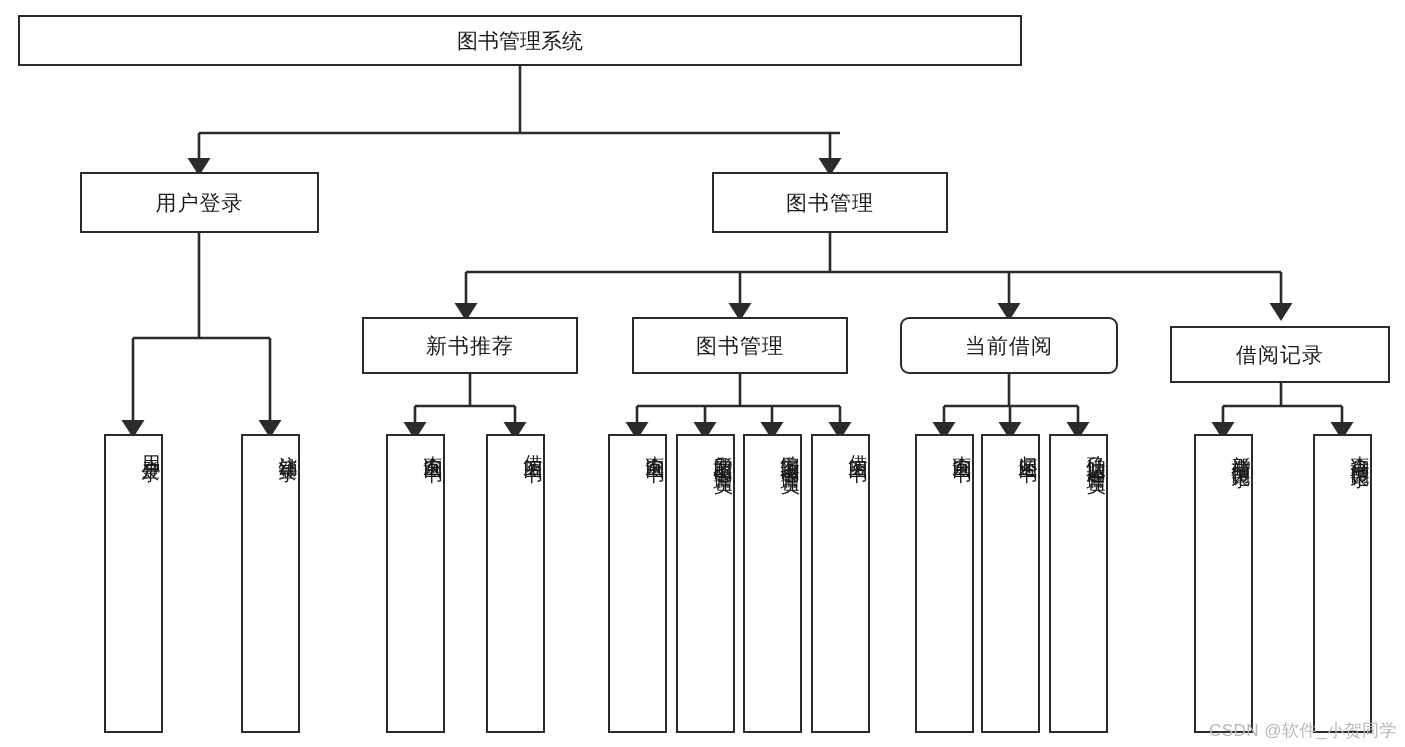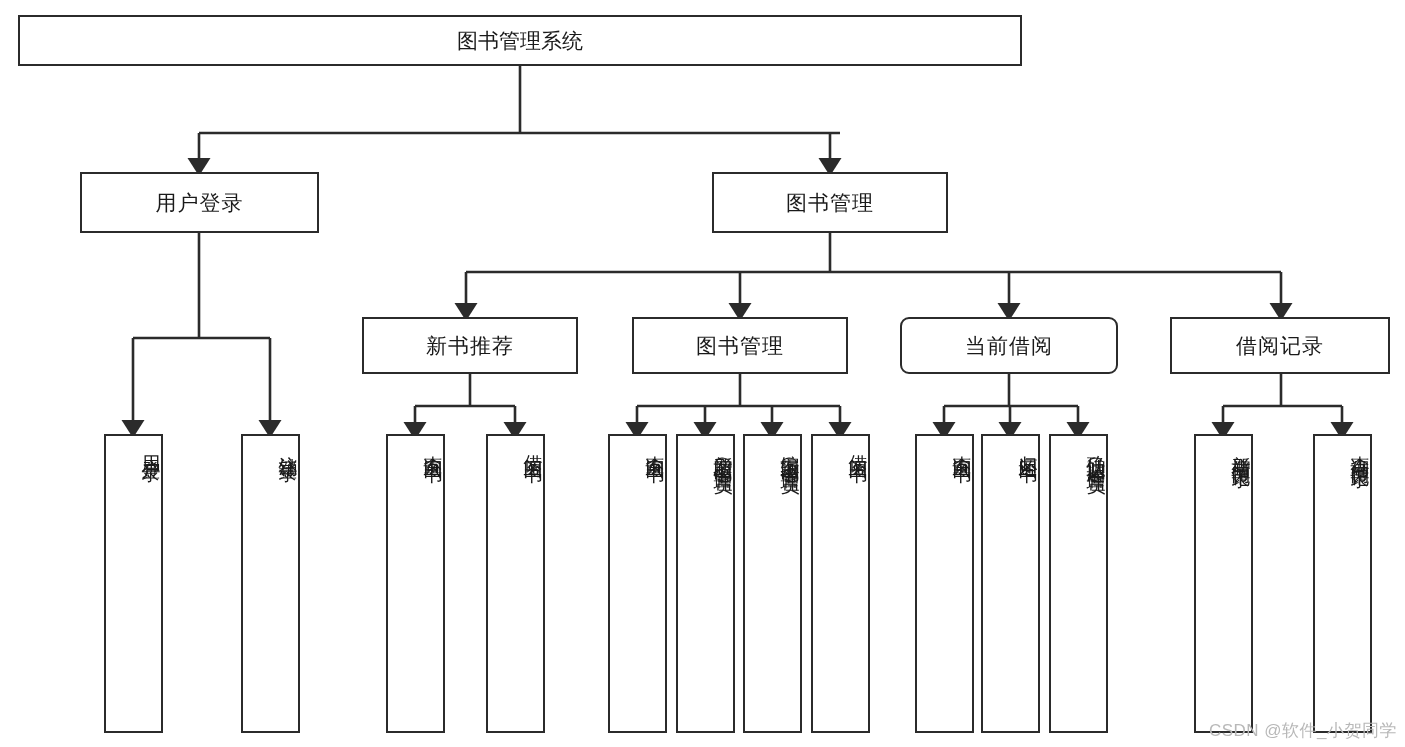--- a/index.html
+++ b/index.html
@@ -143,21 +143,21 @@
   </div>
 
   <div class="node h" style="left:632px; top:317px; width:216px; height:57px;">
     <span>图书管理</span>
   </div>
 
   <div class="node h" style="left:900px; top:317px; width:218px; height:57px;border-radius:9px;">
     <span>当前借阅</span>
   </div>
 
-  <div class="node h" style="left:1170px; top:317px; width:220px; height:57px;">
+  <div class="node h" style="left:1170px; top:326px; width:220px; height:57px;">
     <span>借阅记录</span>
   </div>
 
   <div class="node leaf" style="left:104px; top:434px; width:59px; height:299px;">
     <span class="leaf-label">用户登录</span>
   </div>
   <div class="node leaf" style="left:241px; top:434px; width:59px; height:299px;">
     <span class="leaf-label">注销登录</span>
   </div>
 

